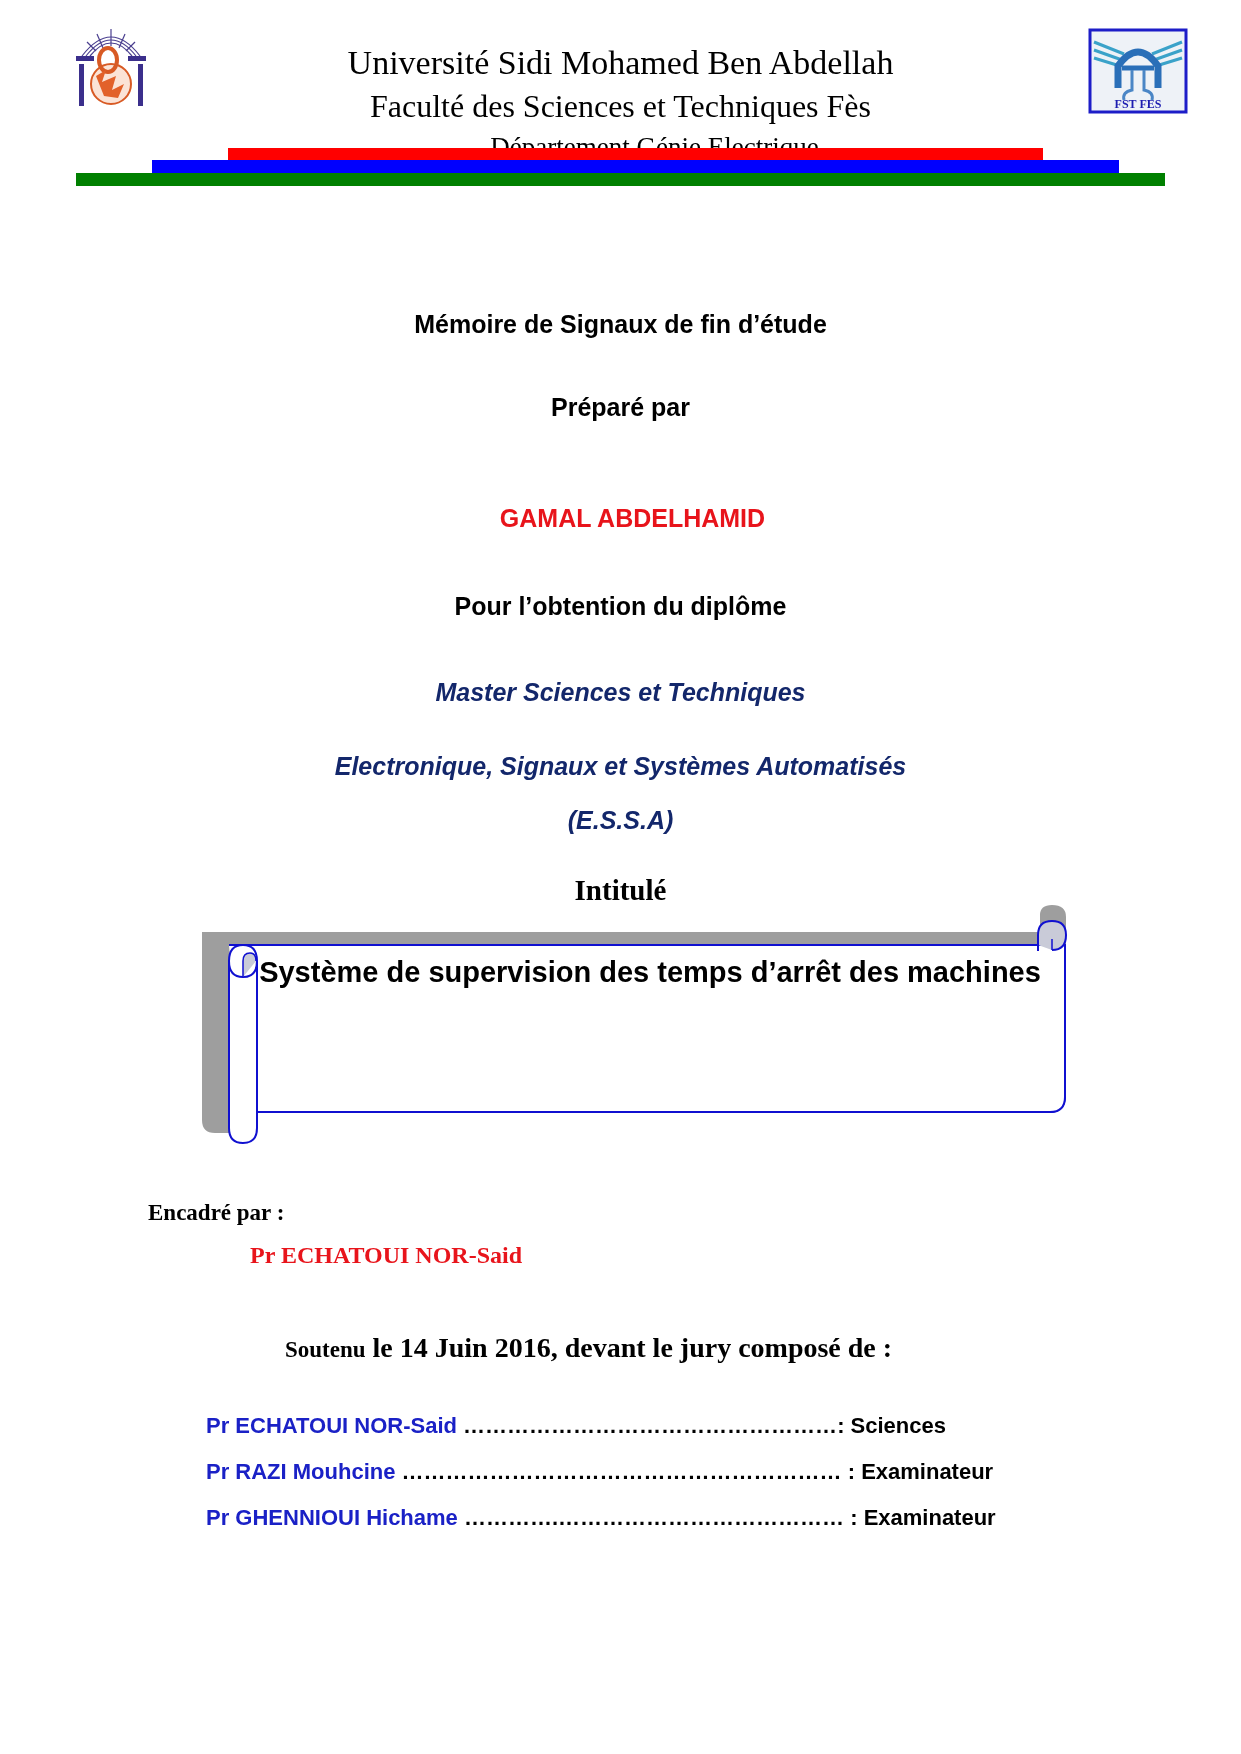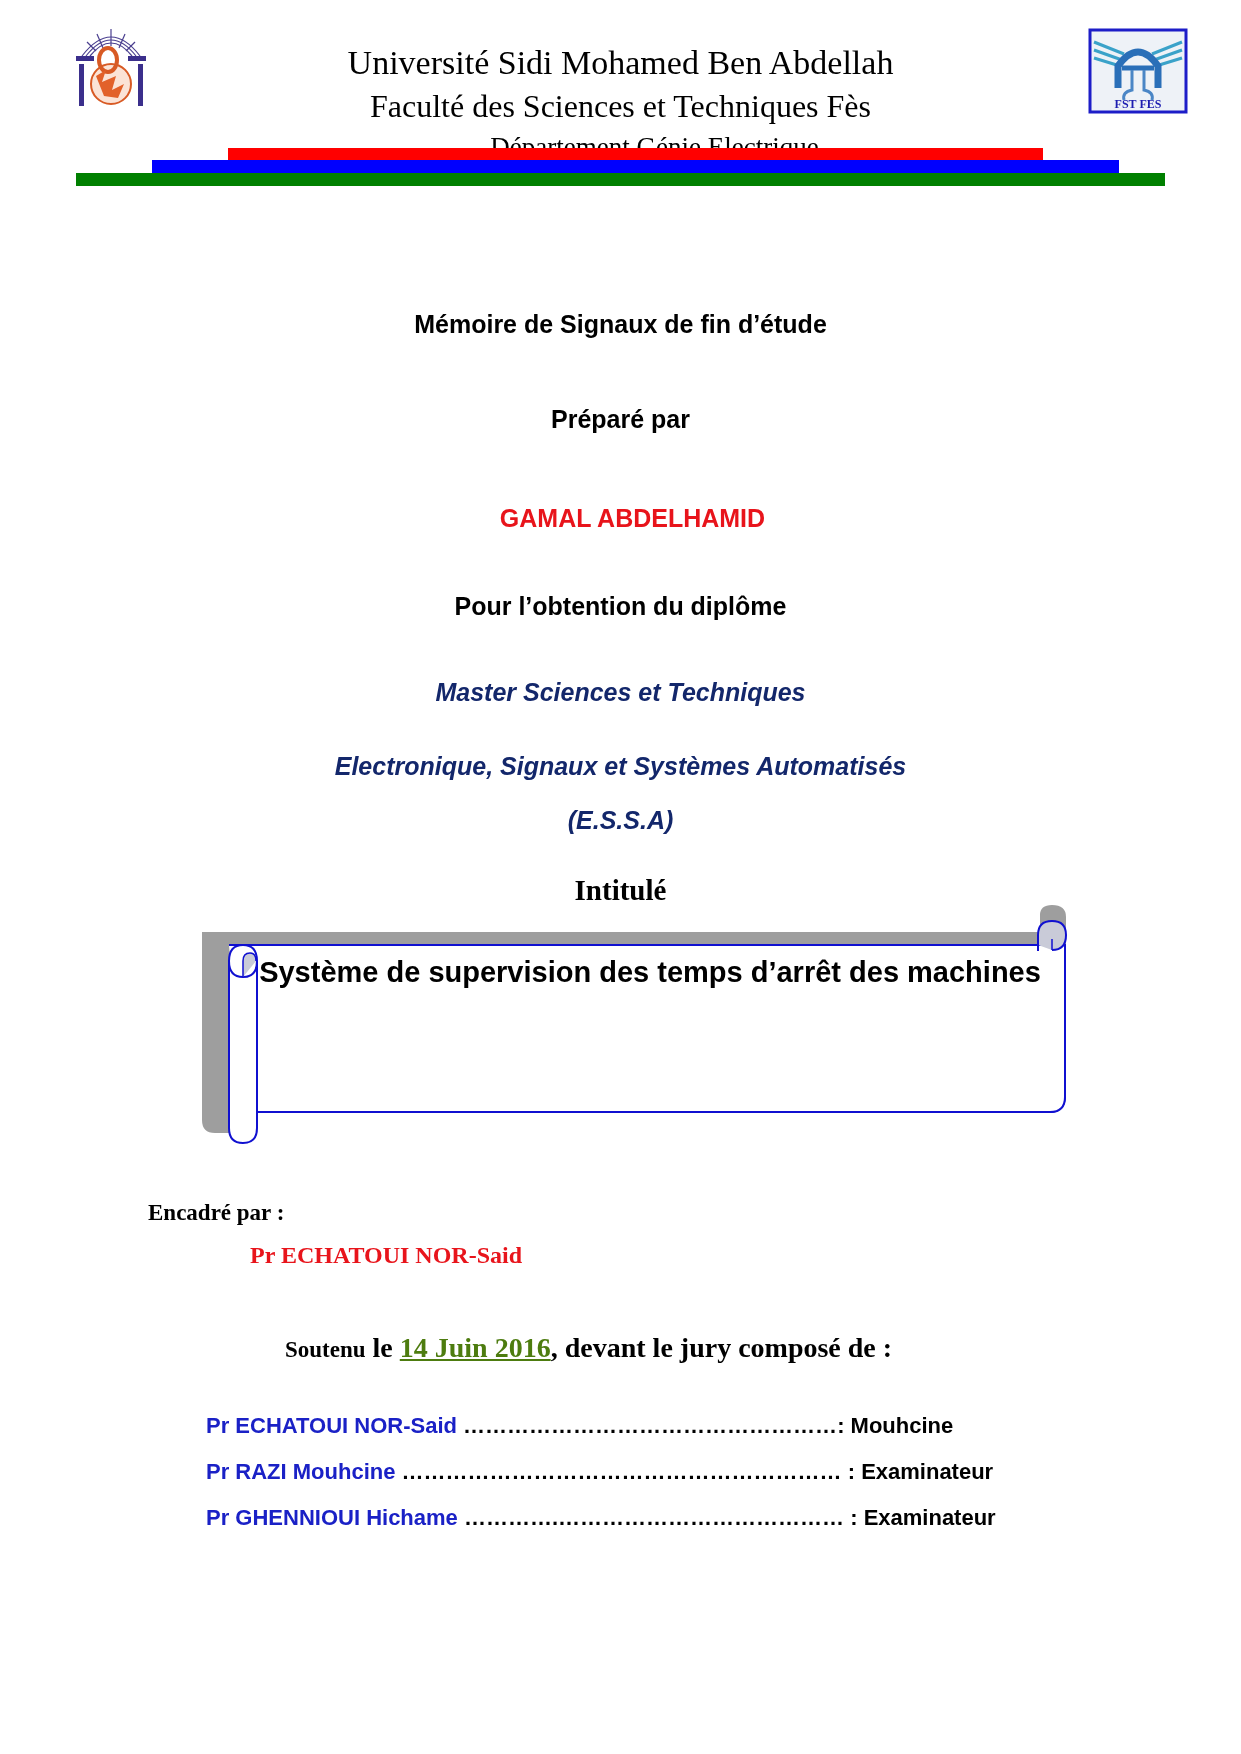--- a/index.html
+++ b/index.html
@@ -25,21 +25,21 @@
     
     .scroll-title { position: absolute; left: 250px; width: 800px; top: 952px; text-align: center;
       font-weight: bold; font-size: 29px; line-height: 41px; color: #000; }
 
     .encadre-label { left: 148px; top: 1180px; font-size: 23px; font-weight: bold; color: #000; }
     .encadre-name { left: 250px; top: 1222px; font-size: 24px; font-weight: bold; color: #e8141b; }
 
     .soutenu { left: 285px; top: 1312px; font-weight: bold; color: #000; white-space: nowrap; }
     .soutenu .s1 { font-size: 23px; }
     .soutenu .s2 { font-size: 28px; }
-    .soutenu .date { font-size: 28px; color: #4d7c0f; text-decoration: underline; }
+    .soutenu .date { font-size: 28px; color: #000000; }
 
     .jury { left: 206px; font-size: 22px; font-weight: bold; white-space: nowrap; }
     .jury .name { color: #1a21c6; }
     .jury .dots { color: #000; }
     .jury .role { color: #000; }
   </style>
 </head>
 <body>
 
 <div class="abs logo-left">
@@ -87,21 +87,21 @@
     <path d="M44 42 L44 62 Q34 64 36 72 M56 42 L56 62 Q66 64 64 72" fill="none" stroke="#4a86c6" stroke-width="3"></path>
     <text x="50" y="80" text-anchor="middle" font-family="Liberation Serif, serif" font-weight="bold" font-size="12" fill="#1d1db0">FST FES</text>
   </svg>
 </div>
 
 <div class="bar" style="left:228px;top:148px;width:815px;height:12px;background:#ff0000;"></div>
 <div class="bar" style="left:152px;top:160px;width:967px;height:13px;background:#0000ff;"></div>
 <div class="bar" style="left:76px;top:173px;width:1089px;height:13px;background:#008000;"></div>
 
 <div class="abs center sans line-b" style="top:310px;">Mémoire de Signaux de fin d’étude</div>
-<div class="abs center sans line-b" style="top:393px;margin-top:12px;">Préparé par</div>
+<div class="abs center sans line-b" style="top:393px;">Préparé par</div>
 <div class="abs center sans line-red" style="top:504px;padding-left:12px;">GAMAL ABDELHAMID</div>
 <div class="abs center sans line-b" style="top:592px;">Pour l’obtention du diplôme</div>
 
 <div class="abs center sans line-blue" style="top:678px;">Master Sciences et Techniques</div>
 <div class="abs center sans line-blue" style="top:752px;">Electronique, Signaux et Systèmes Automatisés</div>
 <div class="abs center sans line-blue" style="top:806px;">(E.S.S.A)</div>
 <div class="abs center serif" style="top:854px;font-size:29px;font-weight:bold;color:#000;">Intitulé</div>
 
 <div class="abs" style="left:190px;top:895px;width:890px;height:260px;">
   <svg width="890" height="260" viewBox="0 0 890 260">
@@ -127,20 +127,20 @@
 <div class="scroll-title sans">Système de supervision des temps d’arrêt des machines</div>
 
 <div class="abs serif encadre-label">Encadré par :</div>
 <div class="abs serif encadre-name">Pr ECHATOUI NOR-Said</div>
 
 <div class="abs serif soutenu">
   <span class="s1">Soutenu</span><span class="s2"> le </span><span class="date">14 Juin 2016</span><span class="s2">, devant le jury composé de :</span>
 </div>
 
 <div class="abs sans jury" style="top:1413px;">
-  <span class="name">Pr  ECHATOUI NOR-Said</span><span class="dots"> ……………………………………………</span><span class="role">: Mouhcine</span>
+  <span class="name">Pr  ECHATOUI NOR-Said</span><span class="dots"> ……………………………………………</span><span class="role">: Sciences</span>
 </div>
 <div class="abs sans jury" style="top:1459px;">
   <span class="name">Pr  RAZI Mouhcine</span><span class="dots"> …………………………………………………… </span><span class="role">: Examinateur</span>
 </div>
 <div class="abs sans jury" style="top:1505px;">
   <span class="name">Pr  GHENNIOUI Hichame</span><span class="dots"> ………….………………………………… </span><span class="role">: Examinateur</span>
 </div>
 
 </body></html>

